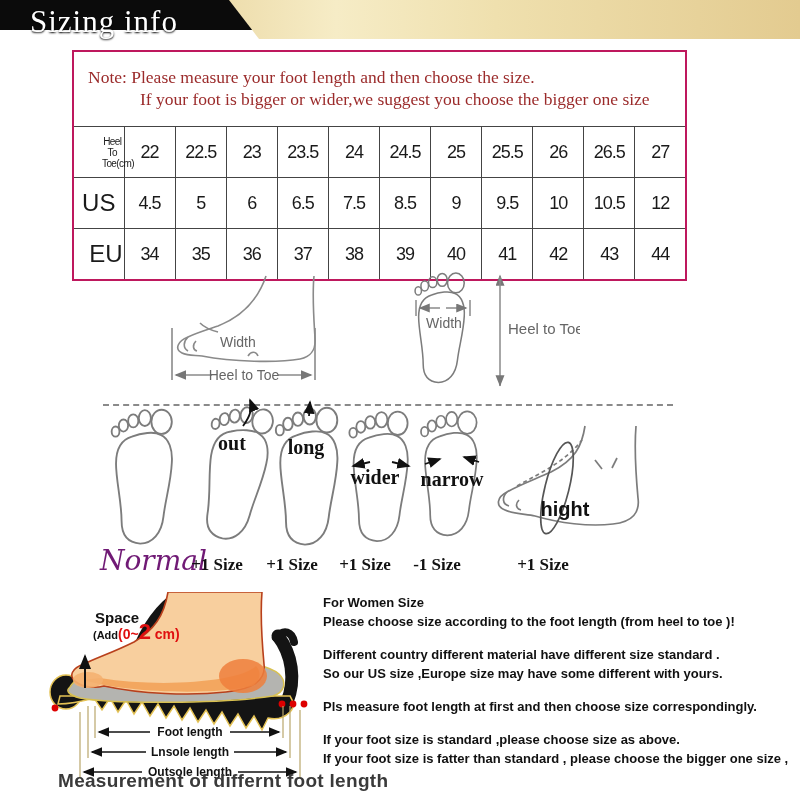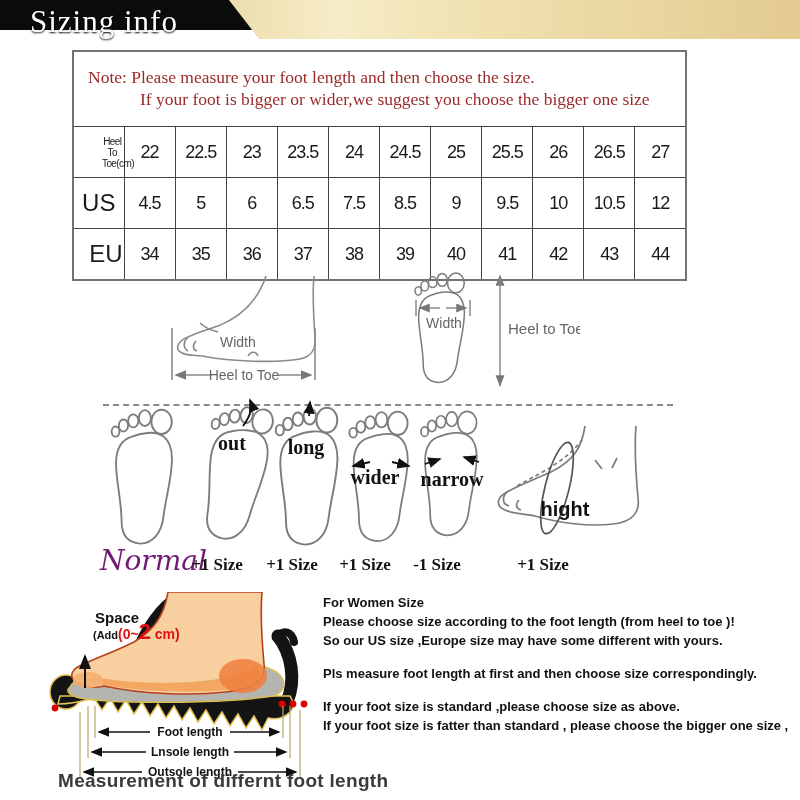--- a/index.html
+++ b/index.html
@@ -12,21 +12,21 @@
     clip-path:polygon(229px 0,800px 0,800px 39px,259px 39px);
     background:linear-gradient(90deg,#c09a5c 0%,#e6d096 16%,#f6ecc6 42%,#efe0ae 62%,#e3cb90 100%);}
   .banner-title{position:absolute;left:30px;top:4px;color:#fff;font-family:"Liberation Serif",serif;
     font-size:31px;letter-spacing:1px;text-shadow:0 1px 2px #000;}
 
   
   .size-table{position:absolute;left:72px;top:50px;width:615px;border-collapse:collapse;
     table-layout:fixed;background:#fff;}
   .size-table td{border:1px solid #444;text-align:center;vertical-align:middle;
     font-family:"Liberation Sans",sans-serif;color:#1a1a1a;}
-  .size-table{border:2px solid #737373;}
+  .size-table{border:2px solid #be185d;}
   .note-cell{height:64px;padding:4px 6px 6px 6px;}
   .note-line{font-family:"Liberation Serif",serif;color:#9b2b2b;font-size:17.5px;line-height:22px;
     white-space:nowrap;text-align:left;}
   .note-line.l1{padding-left:8px;}
   .note-line.l2{padding-left:60px;}
   .size-table td.cell{height:48px;font-size:18px;letter-spacing:-1px;}
   .size-table td.rowlabel{font-size:24px;letter-spacing:0;}
   .size-table td.rowlabel.small{font-size:10px;letter-spacing:-0.6px;padding:0 1px;}
 
   
@@ -267,19 +267,20 @@
   <div class="space-label">Space</div>
   <div class="space-sub">
     <span class="pfx">(Add</span><span class="red">(0~</span><span class="big">2</span><span class="red"> cm)</span>
   </div>
 
   <div class="bottom-caption">Measurement of differnt foot length</div>
 
   <div class="info-col">
     <div class="info-line">For Women Size</div>
     <div class="info-line">Please choose size according to the foot length (from heel to toe )!</div>
+    <div class="info-line gap">Different country different material have different size standard .</div>
     <div class="info-line">So our US size ,Europe size may have some different with yours.</div>
     <div class="info-line gap">Pls measure foot length at first and then choose size correspondingly.</div>
     <div class="info-line gap">If your foot size is standard ,please choose size as above.</div>
     <div class="info-line">If your foot size is fatter than standard , please choose the bigger one size ,</div>
   </div>
 
 </div>
 
 </body></html>

